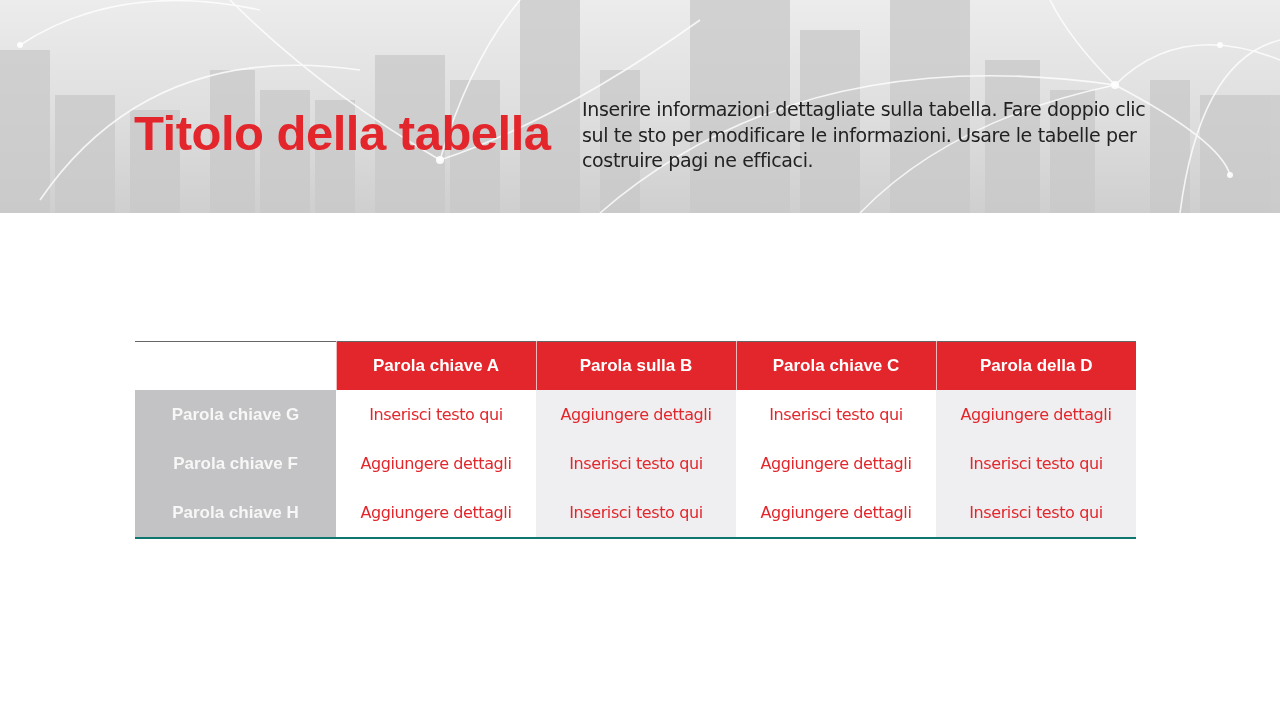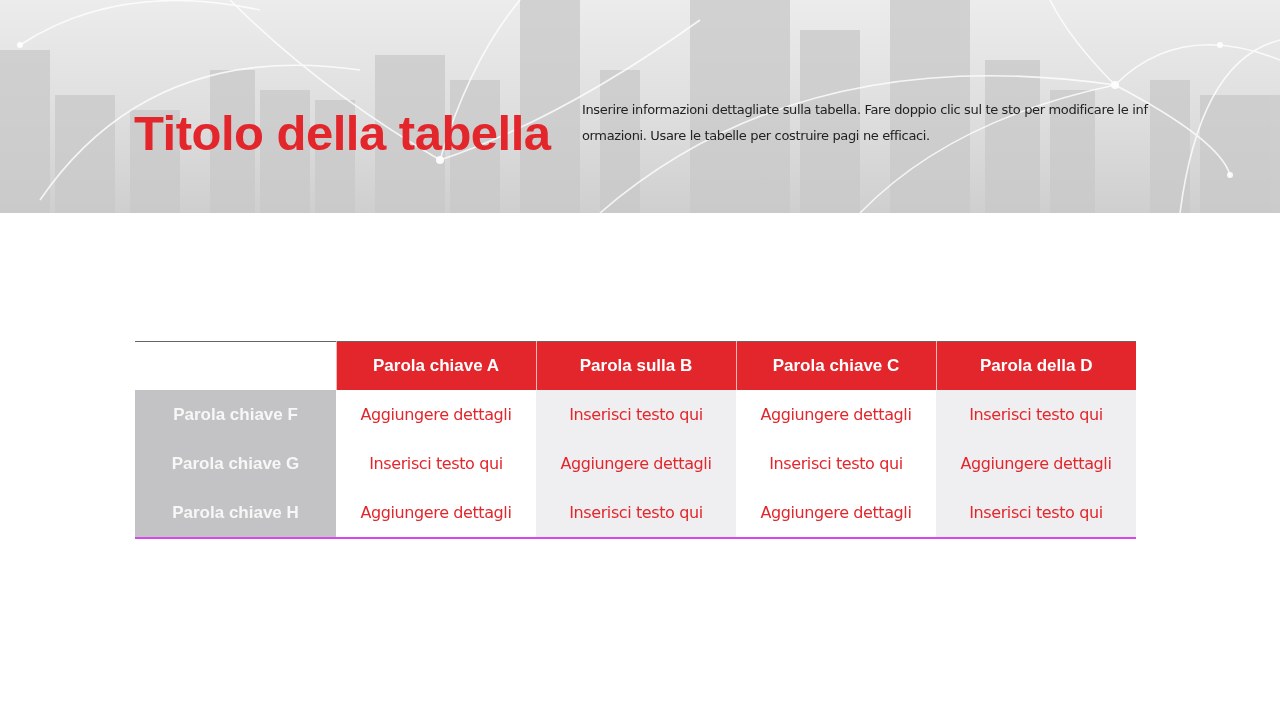--- a/index.html
+++ b/index.html
@@ -15,21 +15,21 @@
     }
     .banner svg { position: absolute; left: 0; top: 0; }
     .title {
       position: absolute; left: 134px; top: 104px;
       font-family: "Liberation Sans", sans-serif;
       font-weight: bold; font-size: 49px; letter-spacing: -0.5px;
       color: #e3262b; white-space: nowrap; line-height: 58px;
     }
     .desc {
       position: absolute; left: 582px; top: 97px; width: 566px;
-      font-family: "DejaVu Sans", sans-serif; font-size: 13px; line-height: 25.5px;
+      font-family: "DejaVu Sans", sans-serif; font-size: 19px; line-height: 25.5px;
       color: #222222; letter-spacing: -0.35px;
       word-break: break-all;
     }
     table.grid {
       position: absolute; left: 135px; top: 341px;
       border-collapse: collapse; table-layout: fixed;
       width: 1001px;
     }
     table.grid col.lab { width: 201px; }
     table.grid col.c { width: 200px; }
@@ -44,21 +44,21 @@
       height: 49px; padding: 0; text-align: center;
       font-family: "DejaVu Sans", sans-serif; font-size: 16px; color: #e3262b;
       letter-spacing: -0.4px;
     }
     .grid td.rowlabel {
       background: #c3c3c5; color: #f7f7f7;
       font-family: "Liberation Sans", sans-serif; font-weight: bold; font-size: 17px; letter-spacing: 0;
     }
     .grid td.odd { background: #ffffff; }
     .grid td.even { background: #efeff1; }
-    .grid tbody tr:last-child { border-bottom: 2px solid #d946ef; padding-left: 40px; }
+    .grid tbody tr:last-child { border-bottom: 2px solid #0f766e; padding-left: 40px; }
   </style>
 </head>
 <body>
 
 <div class="banner">
   <svg width="1280" height="213" viewBox="0 0 1280 213">
     <g fill="#c9c9c9" opacity="0.75">
       <rect x="0" y="50" width="50" height="163"></rect>
       <rect x="55" y="95" width="60" height="118"></rect>
       <rect x="130" y="110" width="50" height="103"></rect>
@@ -115,32 +115,32 @@
     <tr>
       <th class="corner"></th>
       <th>Parola chiave A</th>
       <th>Parola sulla B</th>
       <th>Parola chiave C</th>
       <th>Parola della D</th>
     </tr>
   </thead>
   <tbody>
     <tr>
+      <td class="rowlabel">Parola chiave G</td>
+      <td class="odd">Inserisci testo qui</td>
+      <td class="even">Aggiungere dettagli</td>
+      <td class="odd">Inserisci testo qui</td>
+      <td class="even">Aggiungere dettagli</td>
+    </tr>
+    <tr>
       <td class="rowlabel">Parola chiave F</td>
       <td class="odd">Aggiungere dettagli</td>
       <td class="even">Inserisci testo qui</td>
       <td class="odd">Aggiungere dettagli</td>
       <td class="even">Inserisci testo qui</td>
-    </tr>
-    <tr>
-      <td class="rowlabel">Parola chiave G</td>
-      <td class="odd">Inserisci testo qui</td>
-      <td class="even">Aggiungere dettagli</td>
-      <td class="odd">Inserisci testo qui</td>
-      <td class="even">Aggiungere dettagli</td>
     </tr>
     <tr>
       <td class="rowlabel">Parola chiave H</td>
       <td class="odd">Aggiungere dettagli</td>
       <td class="even">Inserisci testo qui</td>
       <td class="odd">Aggiungere dettagli</td>
       <td class="even">Inserisci testo qui</td>
     </tr>
   </tbody>
 </table>

